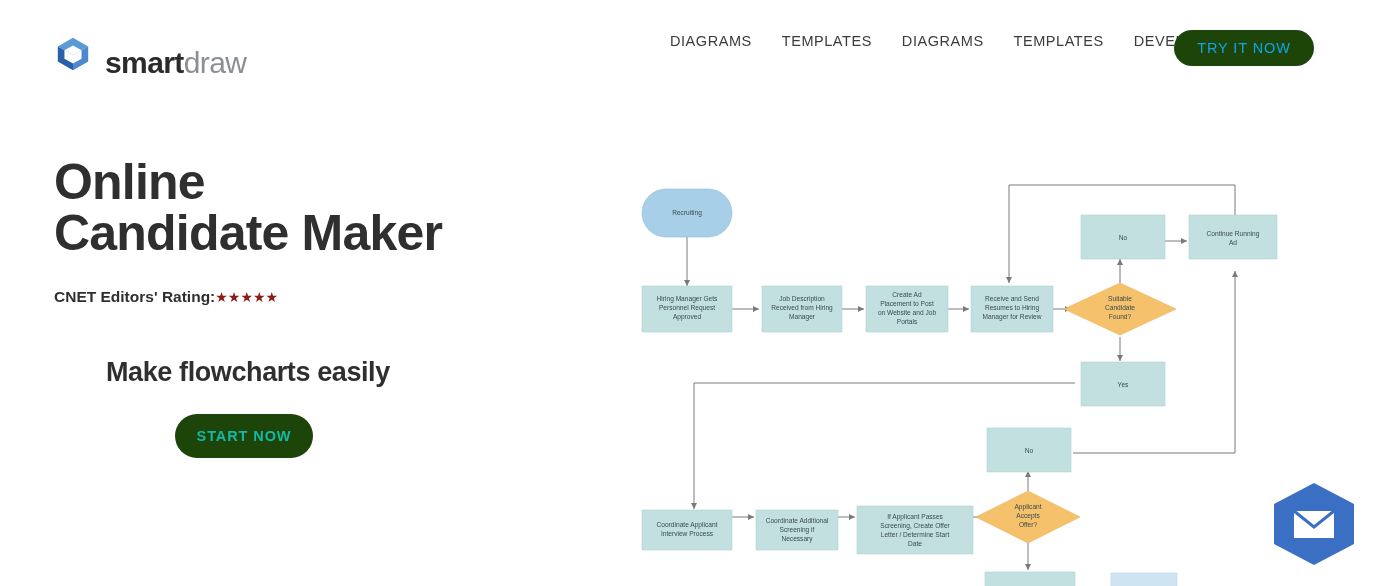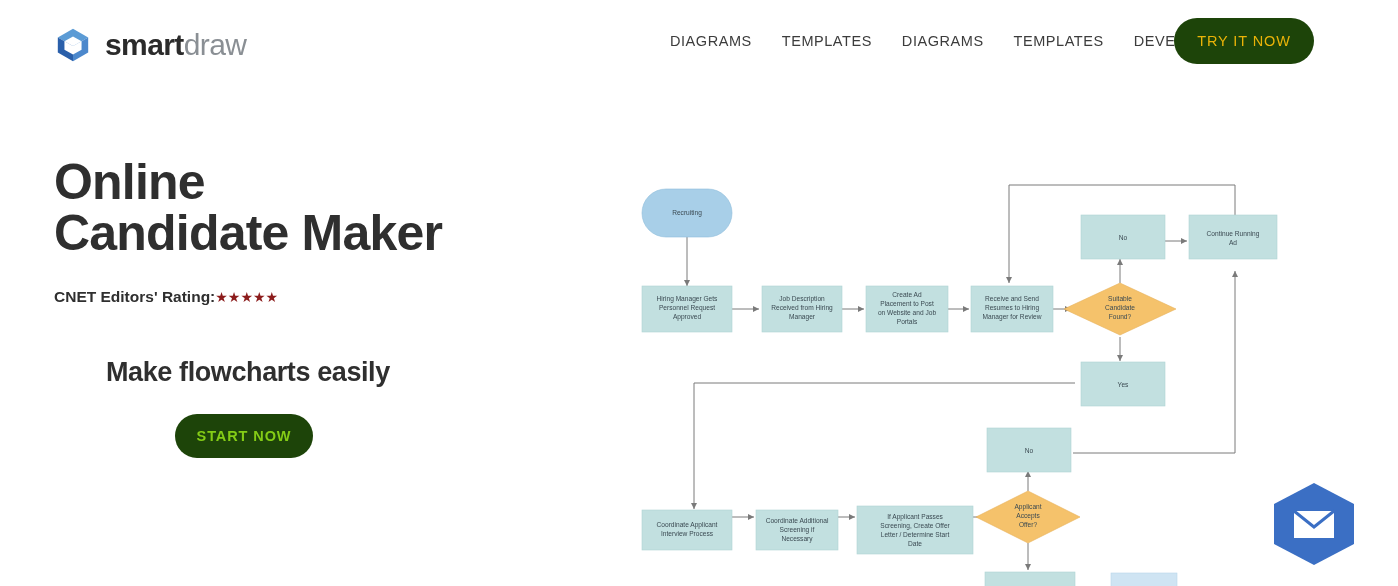--- a/index.html
+++ b/index.html
@@ -14,37 +14,37 @@
   
   .header {
     position: absolute; top: 0; left: 0; width: 1398px; height: 90px;
     background: #fff;
   }
   .logo-wrap {
     position: absolute; left: 54px; top: 26px;
     display: flex; align-items: center; gap: 13px;
   }
   .logo-mark { width: 38px; height: 38px; display: block; }
-  .logo-text { font-size: 30px; letter-spacing: -0.6px; line-height: 38px; }
+  .logo-text { font-size: 30px; letter-spacing: -0.6px; line-height: 38px; margin-top: 18px; }
   .logo-text .smart { color: #2b2b2b; font-weight: 600; }
   .logo-text .draw  { color: #8a8f94; font-weight: 400; }
 
   .nav {
     position: absolute; right: 86px; top: 33px;
     display: flex; align-items: center; gap: 4px;
   }
   .nav-item {
     font-size: 14.5px; letter-spacing: 0.55px; color: #3c3c3c;
     padding: 0 13px; cursor: pointer; white-space: nowrap;
     font-weight: 400;
   }
   .cta-top {
-    position: absolute; right: 84px; top: 18px;
-    width: 140px; height: 46px; border-radius: 23px;
-    background: #1d4409; color: #eab308; border: none;
+    position: absolute; right: 84px; top: 30px;
+    width: 140px; height: 36px; border-radius: 23px;
+    background: #1d4409; color: #0ea5e9; border: none;
     font-family: "Liberation Sans", sans-serif;
     font-size: 14.5px; letter-spacing: 0.9px; cursor: pointer;
     display: flex; align-items: center; justify-content: center;
   }
 
   
   .hero { position: absolute; left: 54px; top: 157px; width: 560px; }
   .hero h1 {
     font-size: 50px; line-height: 51px; color: #2f2f2f;
     font-weight: 700; letter-spacing: -0.8px;
@@ -55,21 +55,21 @@
   .rating-label { font-size: 15.5px; color: #2f2f2f; font-weight: 600; }
   .stars { display: flex; gap: 1px; color: #8c1c1c; font-size: 14px; line-height: 14px; }
 
   .subhead {
     margin-top: 51px; margin-left: 52px;
     font-size: 27px; font-weight: 700; color: #2f2f2f; letter-spacing: -0.4px;
   }
   .cta-start {
     margin-top: 26px; margin-left: 121px;
     width: 138px; height: 44px; border-radius: 22px;
-    background: #1d4409; color: #84cc16; border: none;
+    background: #1d4409; color: #14b8a6; border: none;
     font-family: "Liberation Sans", sans-serif;
     font-size: 14.5px; font-weight: 700; letter-spacing: 0.9px;
     cursor: pointer; display: flex; align-items: center; justify-content: center;
   }
 
   
   .diagram {
     position: absolute; left: 614px; top: 170px;
     width: 784px; height: 416px; overflow: hidden;
   }

